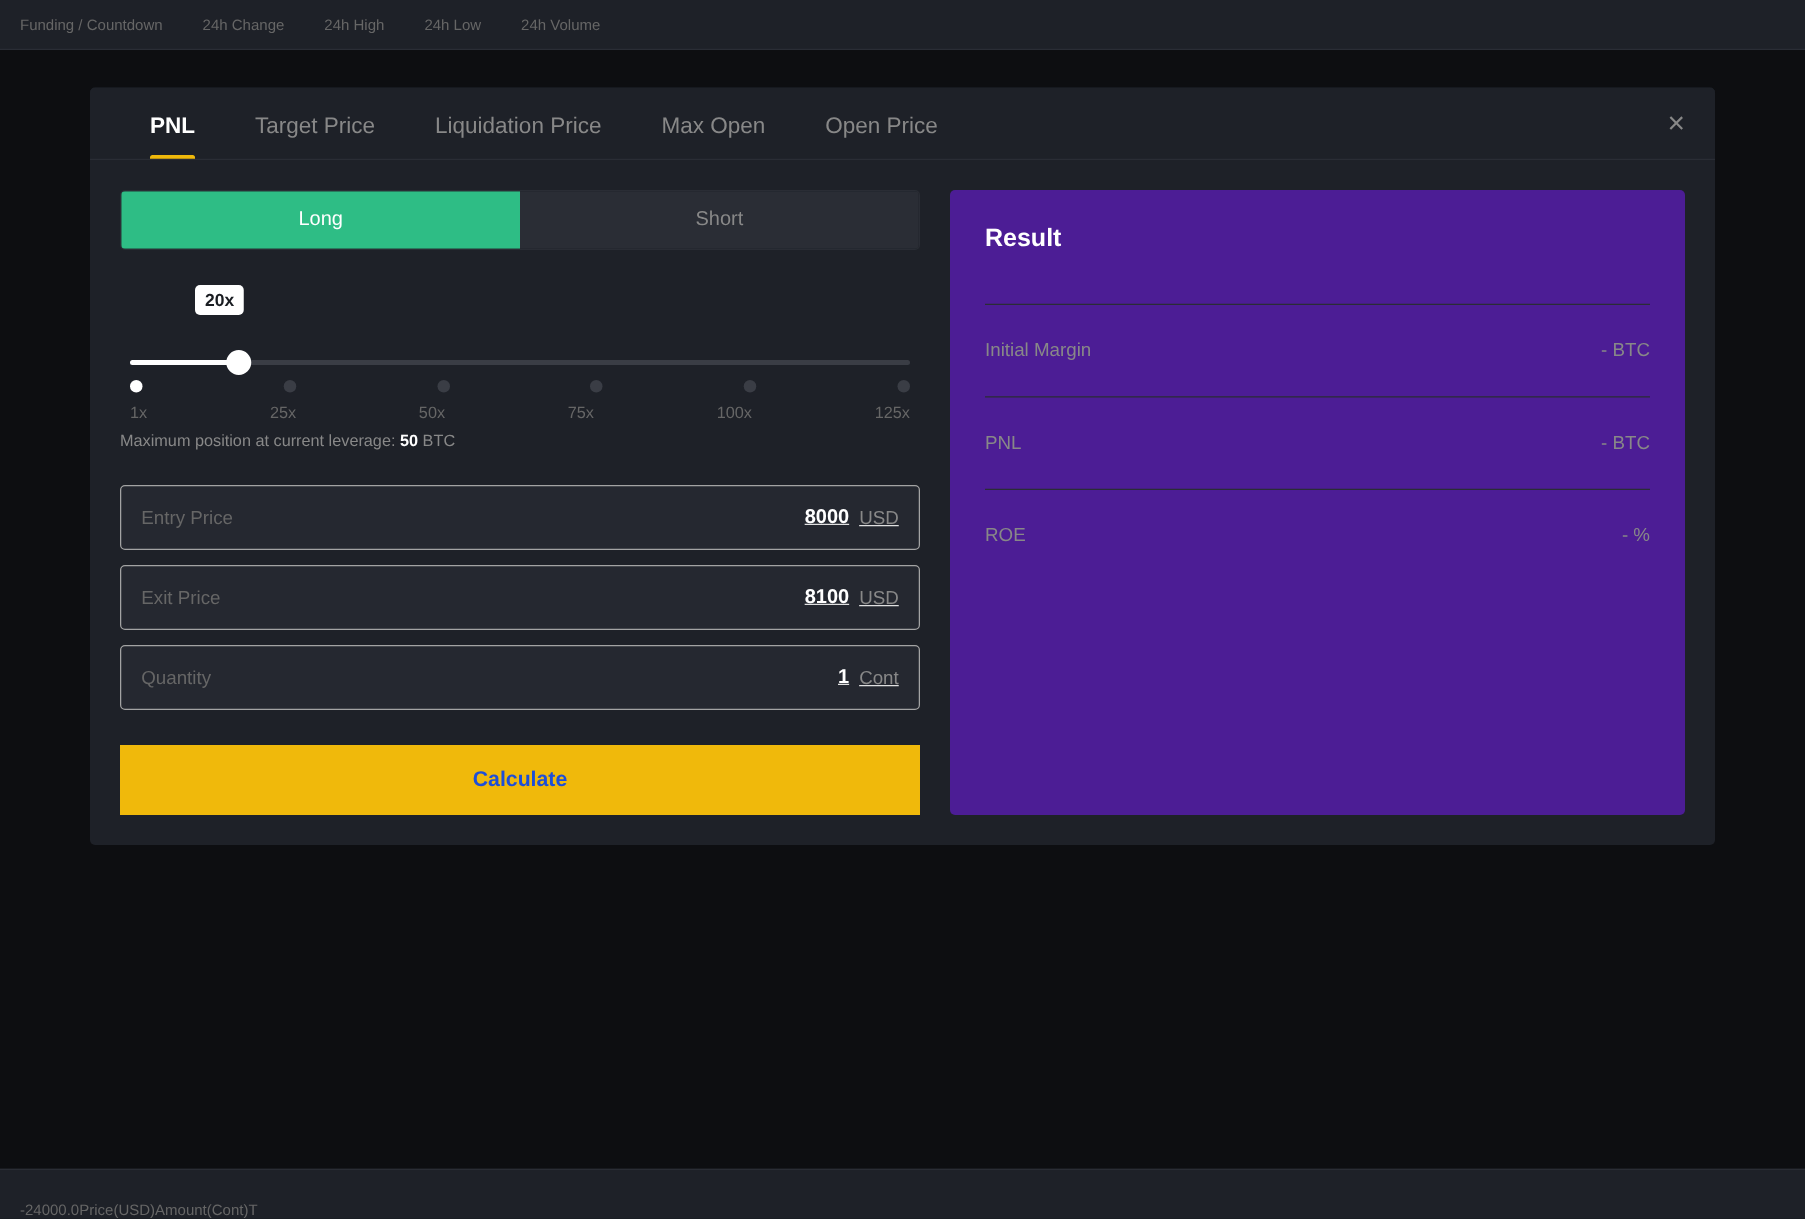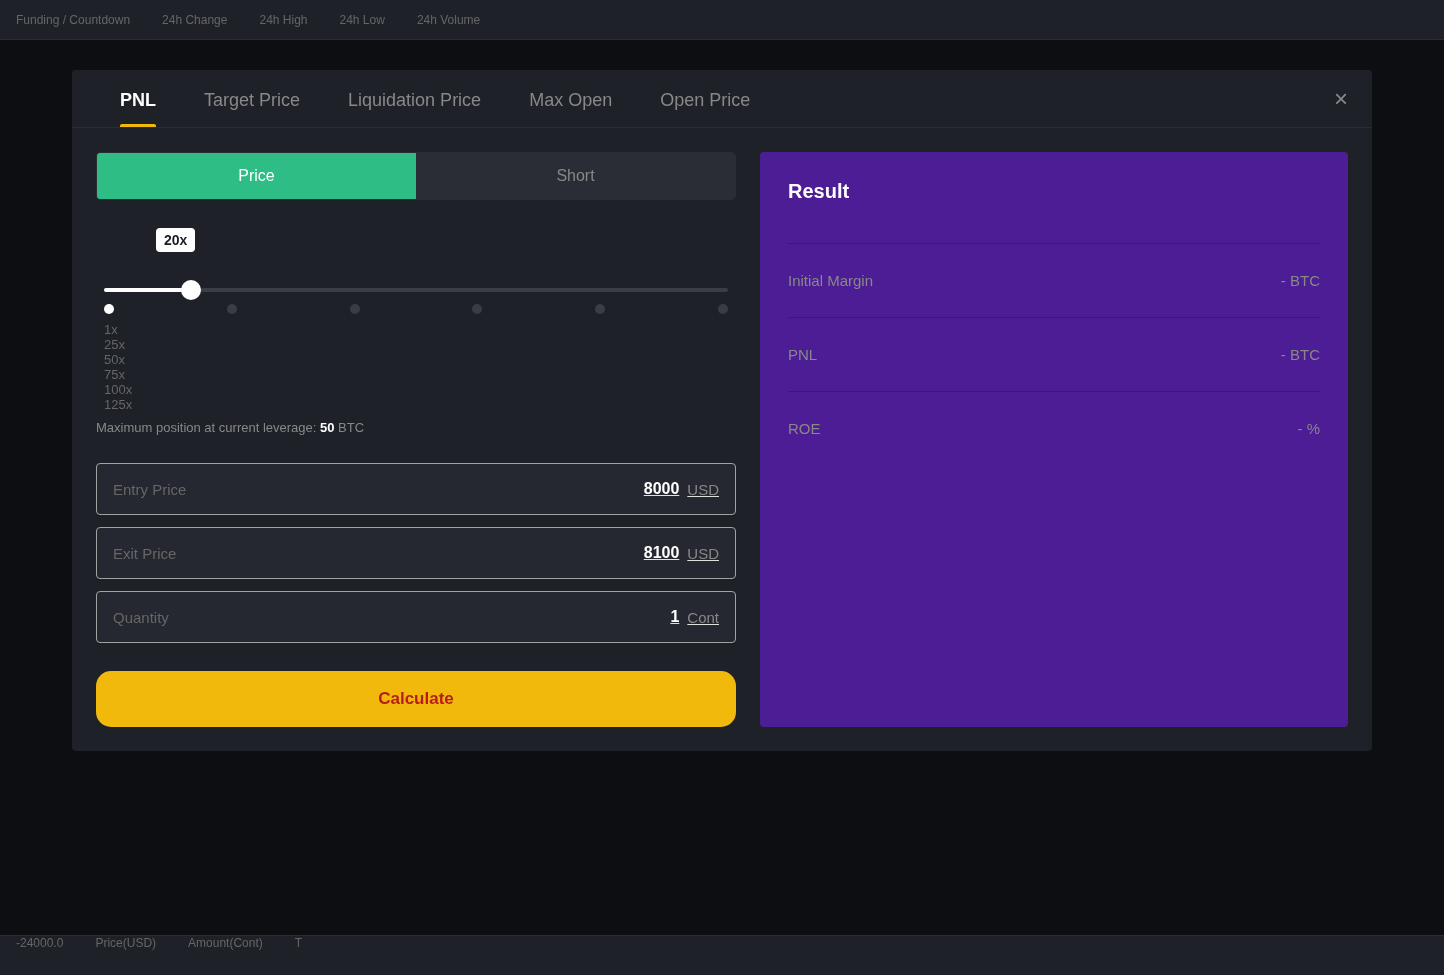--- a/index.html
+++ b/index.html
@@ -34,23 +34,22 @@
       color: #666;
     }
 
     .bottom-bar {
       position: absolute;
       bottom: 0; left: 0; right: 0;
       height: 40px;
       background: #1e2128;
       border-top: 1px solid #2a2d35;
       display: flex;
-      align-items: flex-start;
+      align-items: flex-end;
       padding: 0 16px;
-      gap: 32px;
       font-size: 12px;
       color: #666;
     }
 
     
     .modal-overlay {
       position: absolute;
       top: 40px; left: 0; right: 0; bottom: 40px;
       background: rgba(0,0,0,0.5);
       display: flex;
@@ -226,21 +225,20 @@
     .slider-dot:first-child {
       background: #fff;
     }
 
     .slider-labels {
       display: flex;
       justify-content: space-between;
       margin-top: 8px;
       font-size: 13px;
       color: #666;
-      flex-direction: column;
     }
 
     .max-position {
       font-size: 13px;
       color: #888;
       margin-top: 4px;
     }
 
     .max-position strong {
       color: #fff;
@@ -283,25 +281,25 @@
 
     .input-unit {
       font-size: 15px;
       color: #888;
     }
 
     
     .calculate-btn {
       background: #f0b90b;
       border: none;
-      border-radius: 15px;
+      border-radius: 0;
       padding: 18px;
       font-size: 17px;
       font-weight: 700;
-      color: #b91c1c;
+      color: #1d4ed8;
       cursor: pointer;
       width: 100%;
       margin-top: 8px;
     }
 
     
     .right-panel {
       flex: 1;
       background: #4c1d95;
       border-radius: 4px;
@@ -368,21 +366,21 @@
       <div class="modal-tab">Max Open</div>
       <div class="modal-tab">Open Price</div>
       <button class="close-btn">×</button>
     </div>
 
     <div class="modal-body">
 
       <div class="left-panel">
 
         <div class="toggle-group">
-          <button class="toggle-btn long">Price</button>
+          <button class="toggle-btn long">Long</button>
           <button class="toggle-btn short">Short</button>
         </div>
 
         <div class="leverage-section">
           <div class="leverage-badge">20x</div>
           <div class="slider-container">
             <div class="slider-track">
               <div class="slider-fill"></div>
               <div class="slider-thumb"></div>
             </div>

